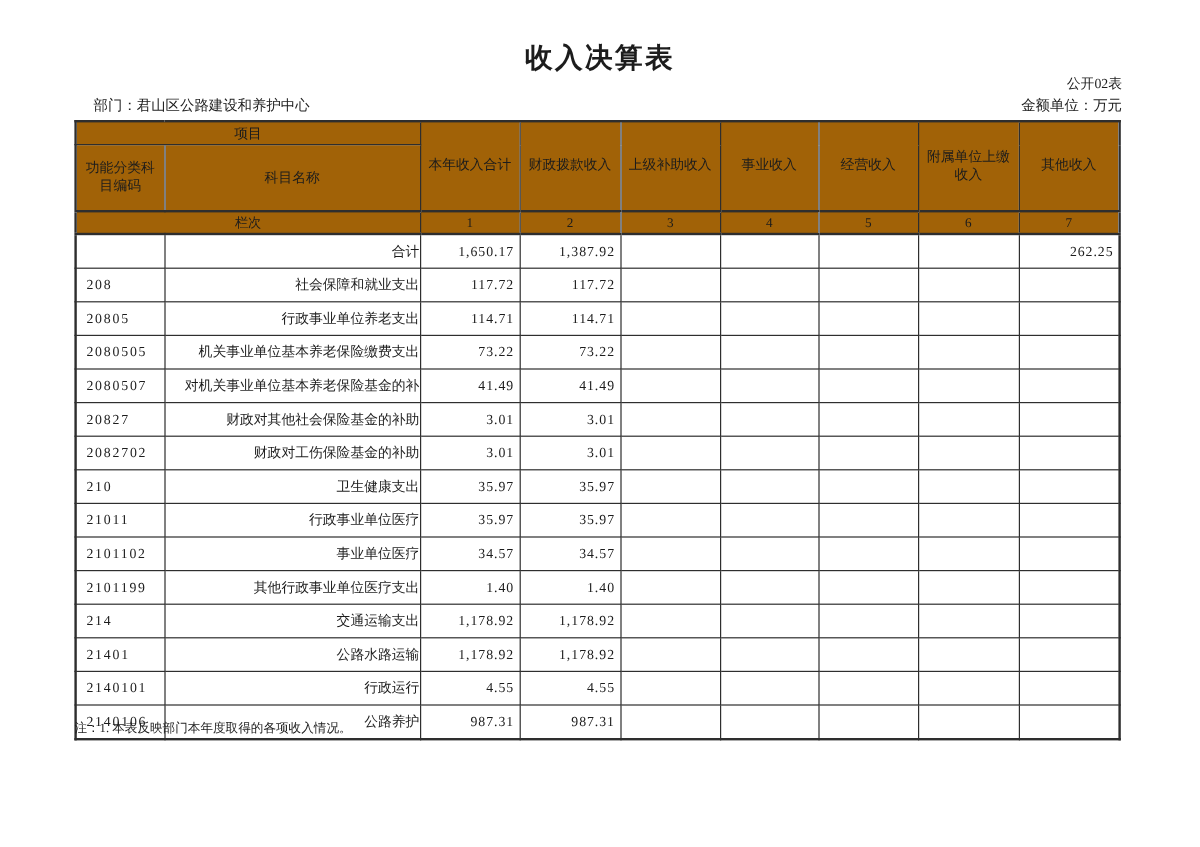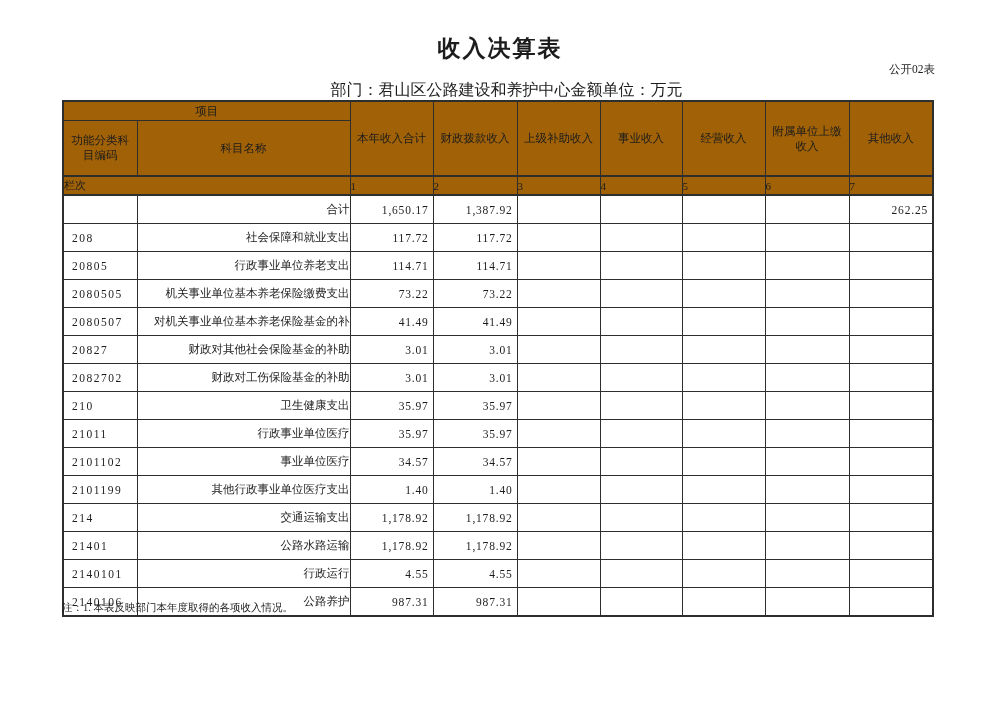--- a/index.html
+++ b/index.html
@@ -17,22 +17,22 @@
     position: absolute; top: 33px; left: 0; right: 0;
     text-align: center;
     font-size: 23px; font-weight: bold; letter-spacing: 2px;
   }
   .table-code {
     position: absolute; top: 62px; right: 65px;
     font-size: 11.5px;
   }
   .meta {
     position: absolute; top: 80px; left: 78px; right: 65px;
-    display: flex; justify-content: center;
-    font-size: 16px;
+    display: flex; justify-content: space-between;
+    font-size: 12px;
   }
 
   table.income {
     position: absolute; left: 62px; top: 100px;
     width: 871px;
     border-collapse: collapse;
     table-layout: fixed;
     border: 2px solid #2e2e2e;
     font-size: 11.5px;
   }
@@ -41,21 +41,21 @@
     padding: 0;
     overflow: hidden;
     white-space: nowrap;
   }
   .gray { background: #a16207; }
   thead th { font-weight: normal; text-align: center; vertical-align: middle; }
   tr.r1 th { height: 18px; }
   tr.r2 th { height: 54px; }
   tr.r2 th.code-h, tr.r1 th.col-h { white-space: normal; padding: 0 6px; line-height: 15px; }
   tr.r3 td {
-    height: 17px; text-align: left;
+    height: 17px; text-align: center;
     border-top-width: 2px; border-bottom-width: 2px;
     font-size: 11px;
   }
   tbody td { height: 27px; vertical-align: middle; background: #fff; }
   tbody td.code  { text-align: left; padding-left: 8px;  letter-spacing: 1.5px; }
   tbody td.name  { text-align: right; padding-left: 3px; }
   tbody td.name.indent { padding-left: 16px; }
   tbody td.val   { text-align: right; padding-right: 4px; letter-spacing: 0.8px; }
 
   .notes {

